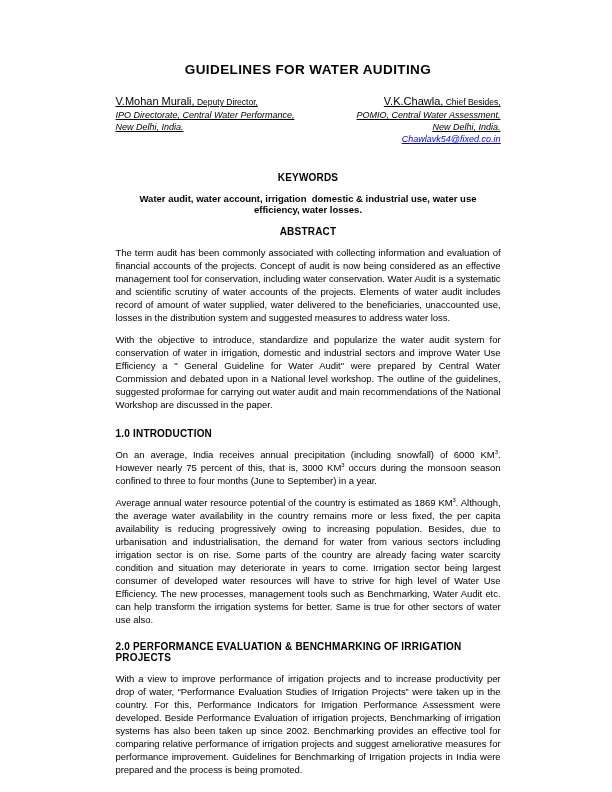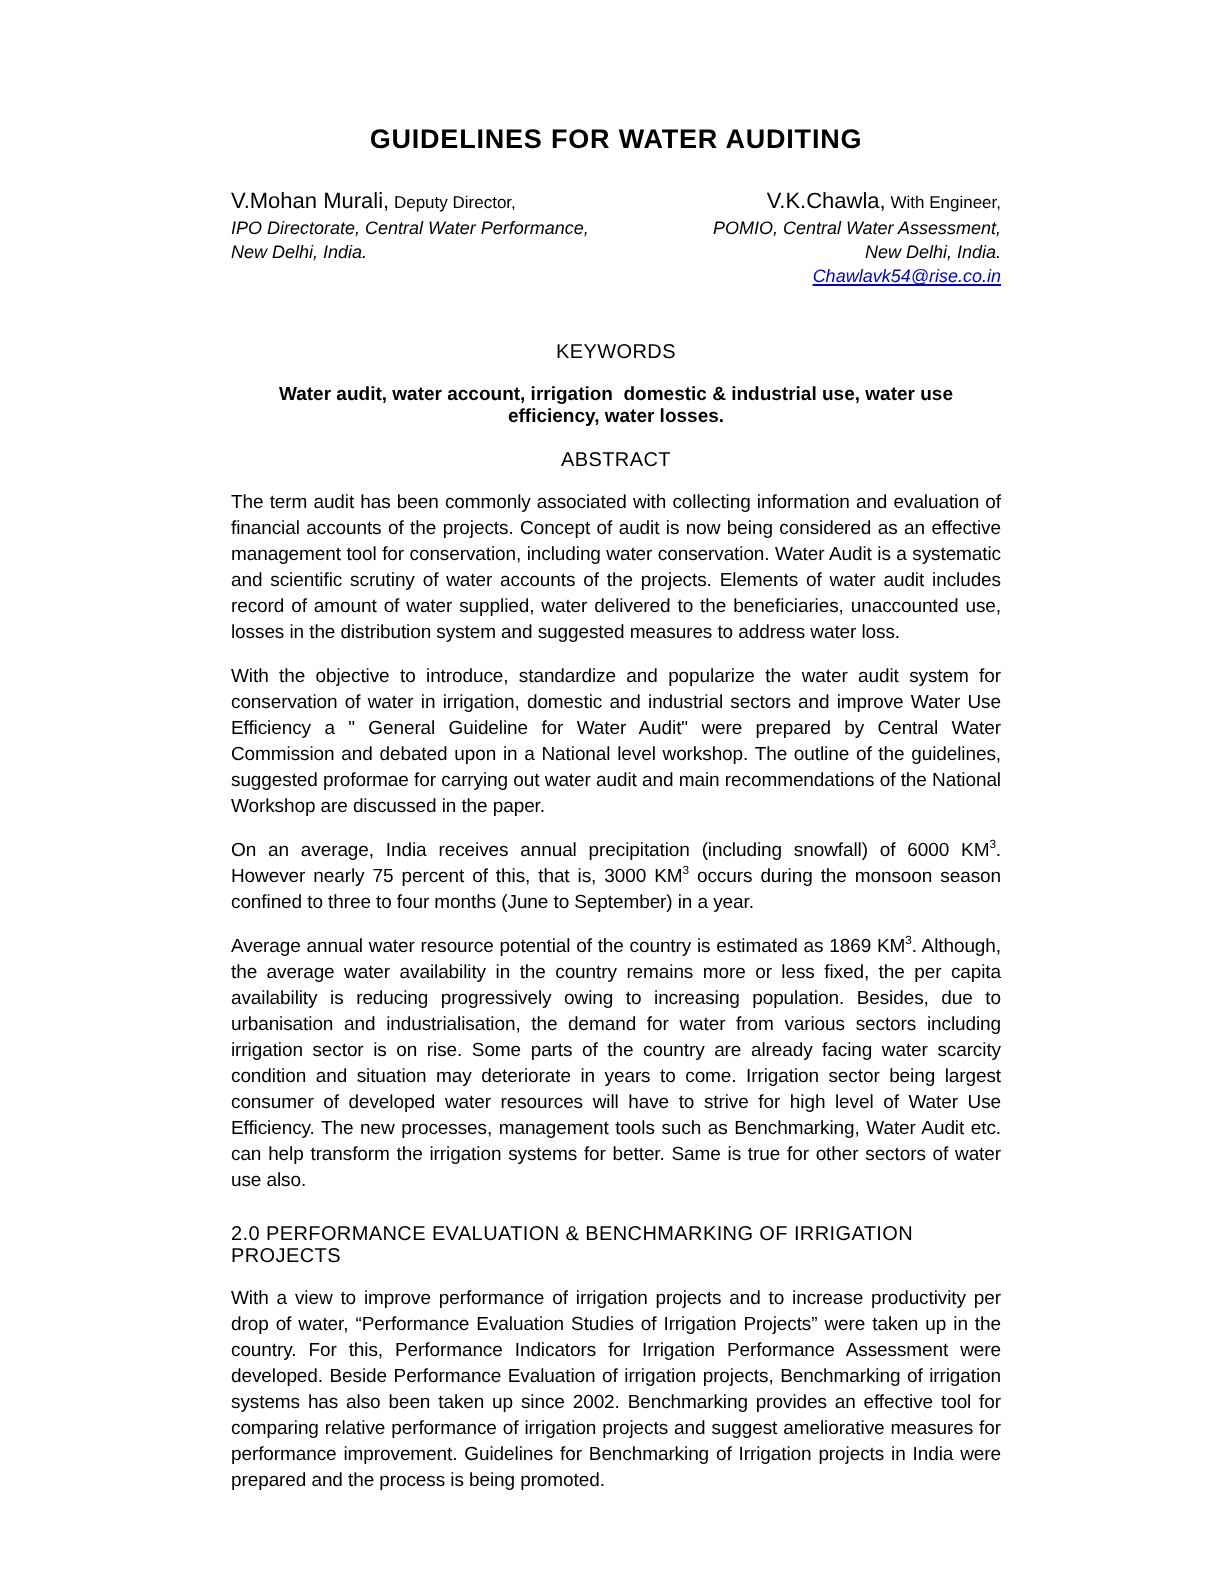--- a/index.html
+++ b/index.html
@@ -26,20 +26,21 @@
     letter-spacing: 0.4px;
     margin: 0 0 18px 0;
   }
   .authors {
     display: flex;
     justify-content: space-between;
     margin: 0 0 26px 0;
   }
   .author-col {
     width: 49%;
+    text-decoration: underline;
   }
   .author-col.right {
     text-align: right;
   }
   .author-name-line {
     font-size: 11px;
     line-height: 13px;
   }
   .author-role {
     font-size: 8.5px;
@@ -53,21 +54,21 @@
     font-size: 9px;
     font-style: italic;
     line-height: 13px;
   }
   .email-line a {
     color: #0000cc;
     text-decoration: underline;
   }
   .section-heading {
     font-size: 10px;
-    font-weight: normal;
+    font-weight: bold;
     margin: 0;
     letter-spacing: 0.2px;
   }
   .section-heading.centered {
     text-align: center;
   }
   .body-para {
     font-size: 9.5px;
     line-height: 13px;
     letter-spacing: -0.05px;
@@ -101,37 +102,38 @@
 
   <h1 class="doc-title">GUIDELINES FOR WATER AUDITING</h1>
 
   <div class="authors">
     <div class="author-col left">
       <div class="author-name-line"><span>V.Mohan Murali,</span><span class="author-role"> Deputy Director,</span></div>
       <div class="author-affil">IPO Directorate, Central Water Performance,</div>
       <div class="author-affil">New Delhi, India.</div>
     </div>
     <div class="author-col right">
-      <div class="author-name-line"><span>V.K.Chawla,</span><span class="author-role"> With Engineer,</span></div>
+      <div class="author-name-line"><span>V.K.Chawla,</span><span class="author-role"> Chief Besides,</span></div>
       <div class="author-affil">POMIO, Central Water Assessment,</div>
       <div class="author-affil">New Delhi, India.</div>
-      <div class="email-line"><a href="#">Chawlavk54@rise.co.in</a></div>
+      <div class="email-line"><a href="#">Chawlavk54@fixed.co.in</a></div>
     </div>
   </div>
 
   <h2 class="section-heading centered mt-kw">KEYWORDS</h2>
 
   <p class="keywords-text mt-kwtext">Water audit, water account, irrigation  domestic &amp; industrial use, water use efficiency, water losses.</p>
 
   <h2 class="section-heading centered mt-abs">ABSTRACT</h2>
 
   <p class="body-para mt-p1">The term audit has been commonly associated with collecting information and evaluation of financial accounts of the projects. Concept of audit is now being considered as an effective management tool for conservation, including water conservation. Water Audit is a systematic and scientific scrutiny of water accounts of the projects. Elements of water audit includes record of amount of water supplied, water delivered to the beneficiaries, unaccounted use, losses in the distribution system and suggested measures to address water loss.</p>
 
   <p class="body-para mt-p2">With the objective to introduce, standardize and popularize the water audit system for conservation of water in irrigation, domestic and industrial sectors and improve Water Use Efficiency a " General Guideline for Water Audit" were prepared by Central Water Commission and debated upon in a National level workshop. The outline of the guidelines, suggested proformae for carrying out water audit and main recommendations of the National Workshop are discussed in the paper.</p>
 
+  <h2 class="section-heading mt-sec1">1.0 INTRODUCTION</h2>
 
   <p class="body-para mt-p1"><span>On an average, India receives annual precipitation (including snowfall) of 6000 KM</span><sup>3</sup><span>. However nearly 75 percent of this, that is, 3000 KM</span><sup>3</sup><span> occurs during the monsoon season confined to three to four months (June to September) in a year.</span></p>
 
   <p class="body-para mt-p2"><span>Average annual water resource potential of the country is estimated as 1869 KM</span><sup>3</sup><span>. Although, the average water availability in the country remains more or less fixed, the per capita availability is reducing progressively owing to increasing population.  Besides, due to urbanisation and industrialisation, the demand for water from various sectors including irrigation sector is on rise. Some parts of the country are already facing water scarcity condition and situation may deteriorate in years to come. Irrigation sector being largest consumer of developed water resources will have to strive for high level of Water Use Efficiency. The new processes, management tools such as Benchmarking, Water Audit etc. can help transform the irrigation systems for better. Same is true for other sectors of water use also.</span></p>
 
   <h2 class="section-heading mt-sec2">2.0 PERFORMANCE EVALUATION &amp; BENCHMARKING OF IRRIGATION PROJECTS</h2>
 
   <p class="body-para mt-p1">With a view to improve performance of irrigation projects and to increase productivity per drop of water, “Performance Evaluation Studies of Irrigation Projects” were taken up in the country. For this, Performance Indicators for Irrigation Performance Assessment were developed. Beside Performance Evaluation of irrigation projects, Benchmarking of irrigation systems has also been taken up since 2002. Benchmarking provides an effective tool for comparing relative performance of irrigation projects and suggest ameliorative measures for performance improvement. Guidelines for Benchmarking of Irrigation projects in India were prepared and the process is being promoted.</p>
 
 </div>

